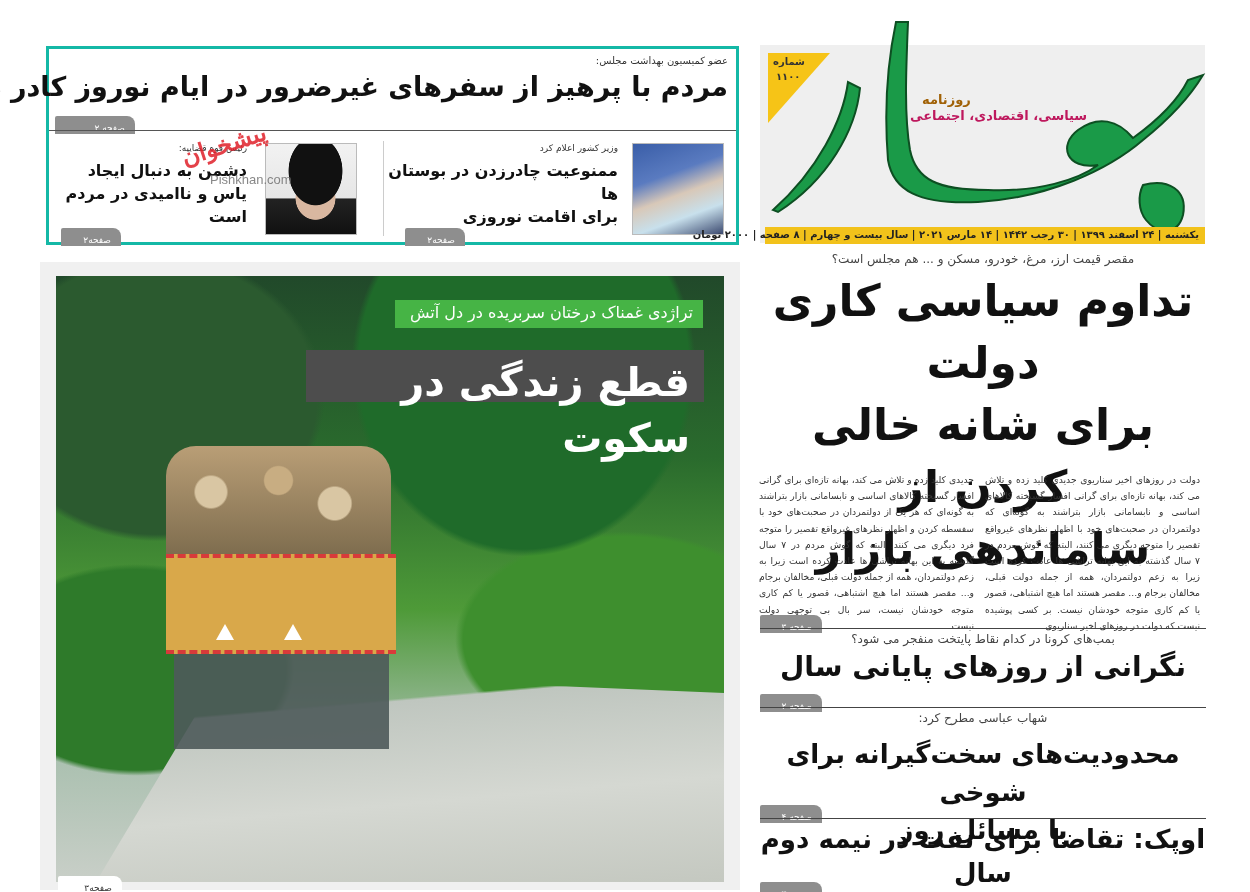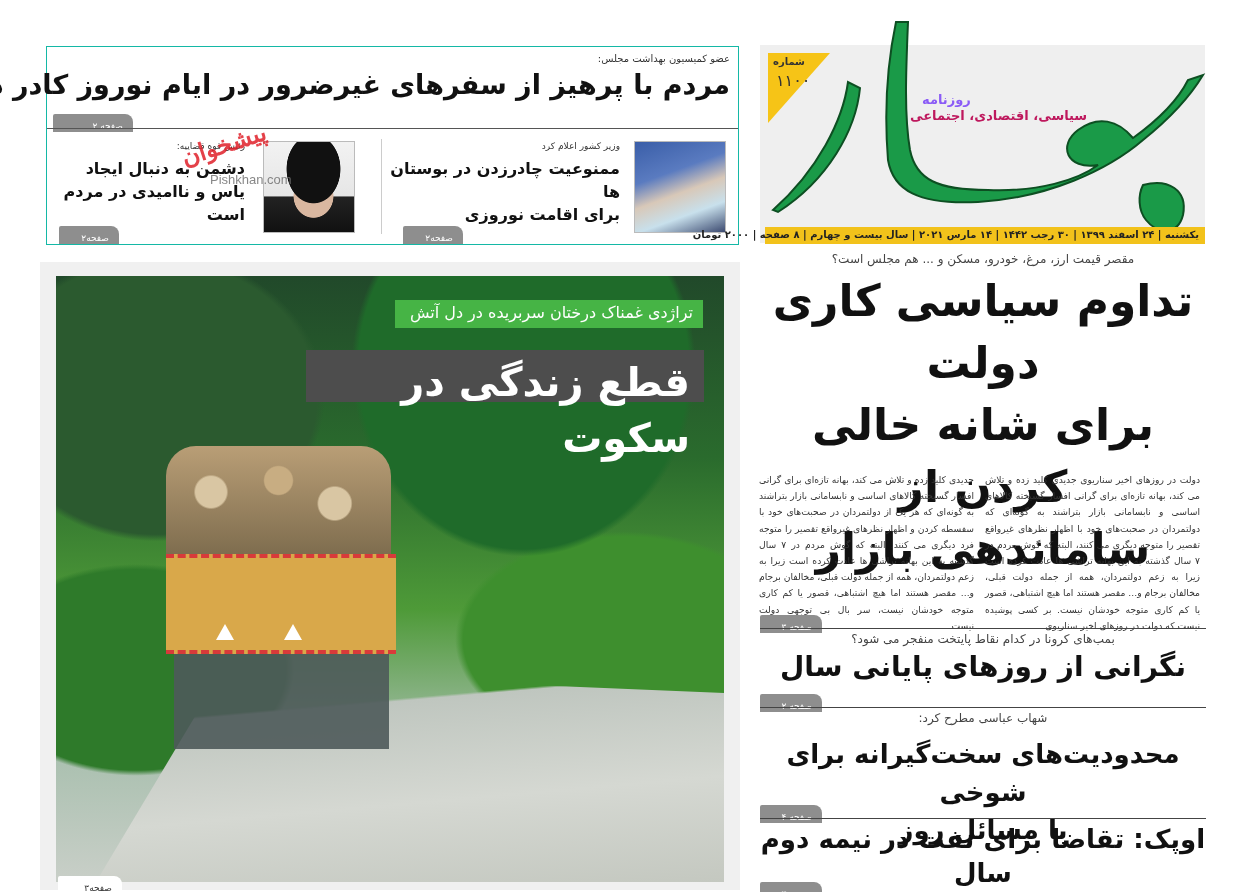--- a/index.html
+++ b/index.html
@@ -2,21 +2,21 @@
 <html><head>
 <meta charset="utf-8">
 <style>
   * { box-sizing: border-box; margin: 0; padding: 0; }
   html, body { width: 1250px; height: 892px; background: #ffffff; overflow: hidden; }
   body { position: relative; font-family: "DejaVu Sans", sans-serif; color: #1a1a1a; }
 
   
   .top-box {
     position: absolute; left: 46px; top: 46px; width: 693px; height: 199px;
-    border: 1px solid #14b8a6; background: #fff;
+    border: 3px solid #14b8a6; background: #fff;
   }
   .top-box .kicker {
     position: absolute; right: 8px; top: 6px; font-size: 10px; color: #333; direction: rtl;
   }
   .top-box .main-head {
     position: absolute; right: 8px; left: 8px; top: 22px; direction: rtl; text-align: right;
     font-size: 27px; font-weight: bold; color: #111; letter-spacing: -0.5px; white-space: nowrap;
   }
   .page-tag {
     display: inline-block; background: #8e8e8e; color: #fff; font-size: 9px;
@@ -56,24 +56,24 @@
     font-family: Liberation Sans, sans-serif;
   }
 
   
   .masthead { position: absolute; left: 760px; top: 45px; width: 445px; height: 198px; background: #efefef; }
   .masthead .issue-tri {
     position: absolute; left: 8px; top: 8px; width: 0; height: 0;
     border-top: 70px solid #f6c417; border-right: 62px solid transparent;
   }
   .masthead .issue-label { position: absolute; left: 13px; top: 11px; font-size: 10px; font-weight: bold; color: #333; direction: rtl; }
-  .masthead .issue-num { position: absolute; left: 16px; top: 26px; font-size: 16px; font-weight: normal; color: #333; }
+  .masthead .issue-num { position: absolute; left: 16px; top: 26px; font-size: 10px; font-weight: bold; color: #333; }
   .masthead .logo-svg { position: absolute; left: -12px; top: -25px; }
   .masthead .type-label {
-    position: absolute; left: 162px; top: 47px; font-size: 13px; font-weight: bold; color: #8b5cf6; direction: rtl; text-align: right;
+    position: absolute; left: 162px; top: 47px; font-size: 13px; font-weight: bold; color: #a16207; direction: rtl; text-align: right;
   }
   .masthead .type-sub {
     position: absolute; left: 150px; top: 63px; font-size: 13px; font-weight: bold; color: #be185d; direction: rtl;
   }
   .dateline {
     position: absolute; left: 765px; top: 227px; width: 440px; height: 17px; background: #f2c21b;
     font-size: 10px; font-weight: bold; color: #222; direction: rtl; padding: 2px 6px; white-space: nowrap;
   }
   .dateline span + span::before { content: " | "; }
 

